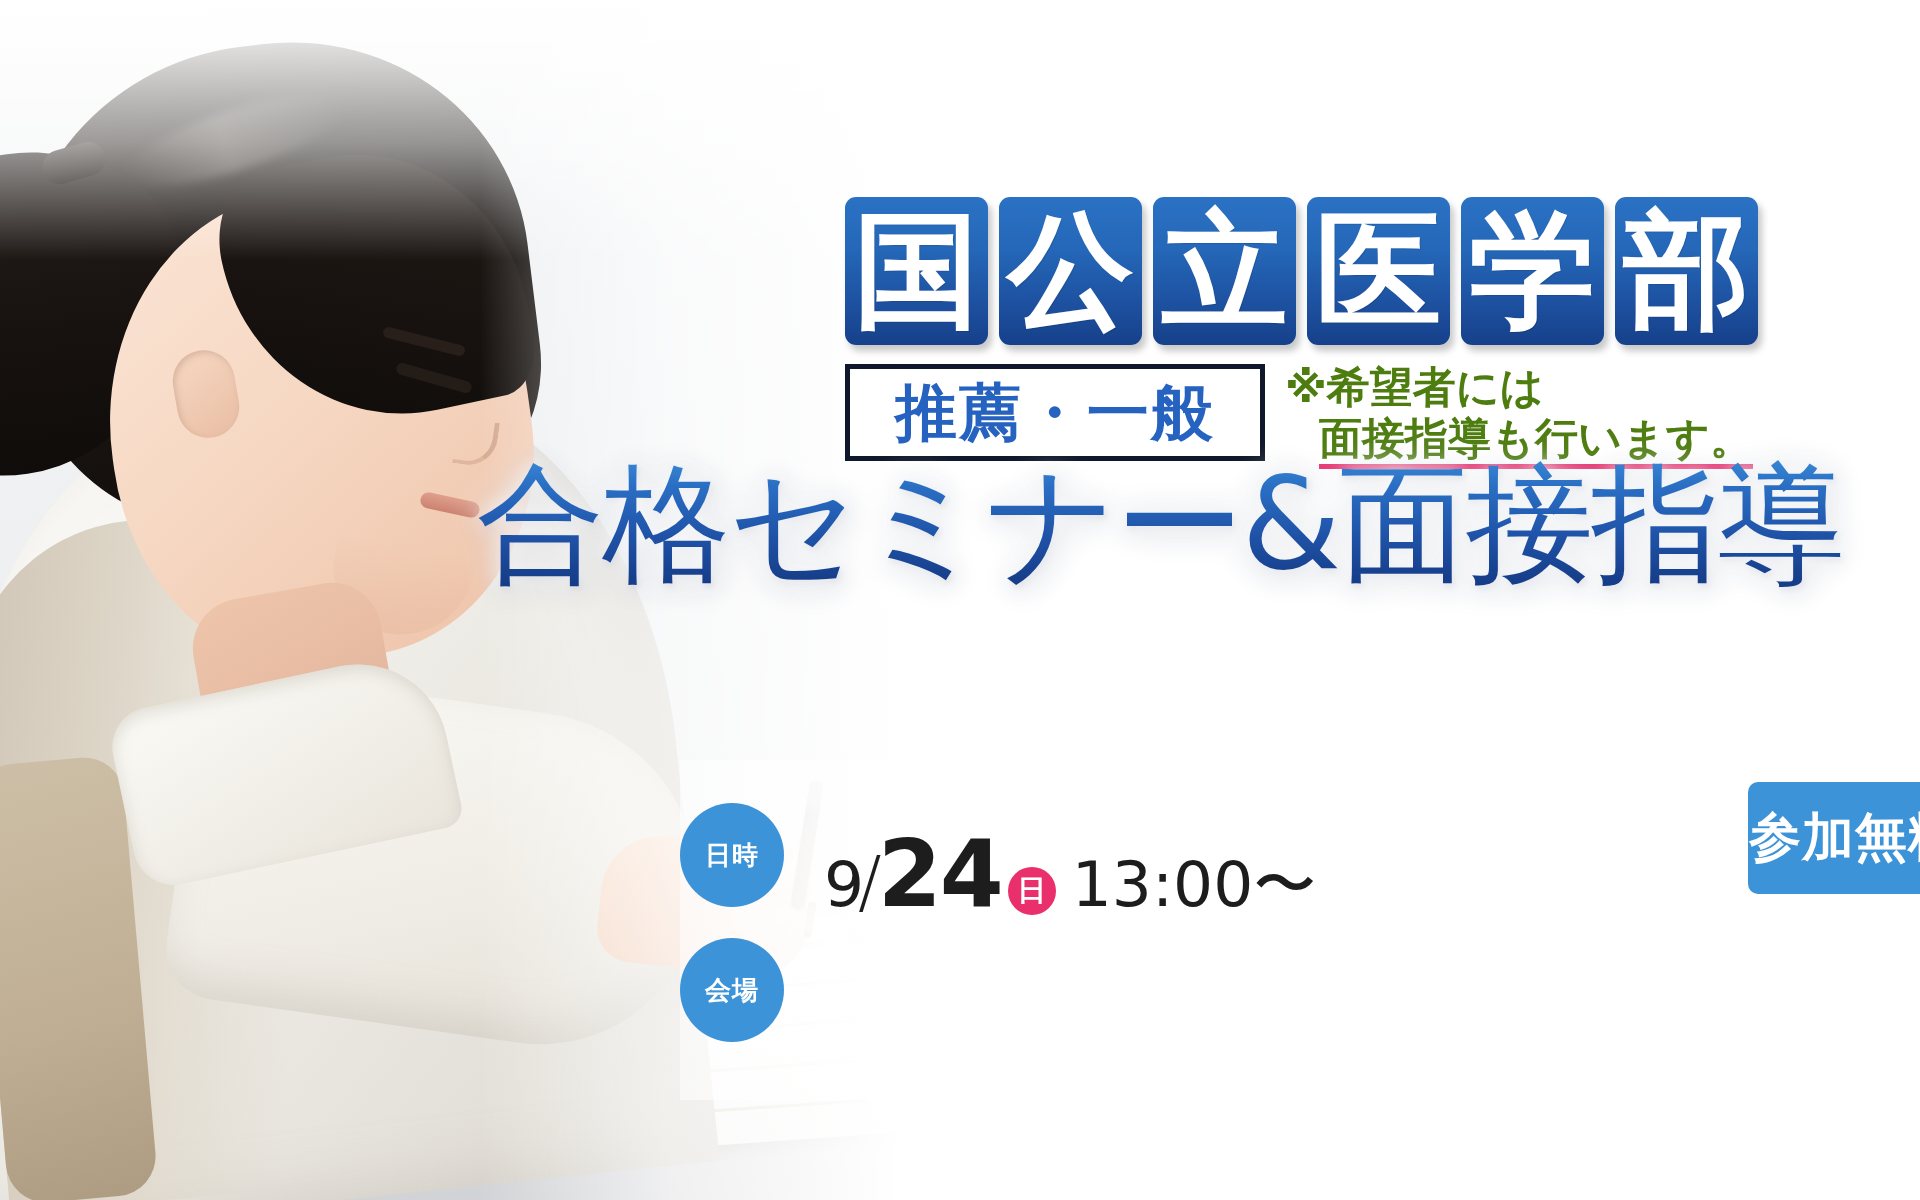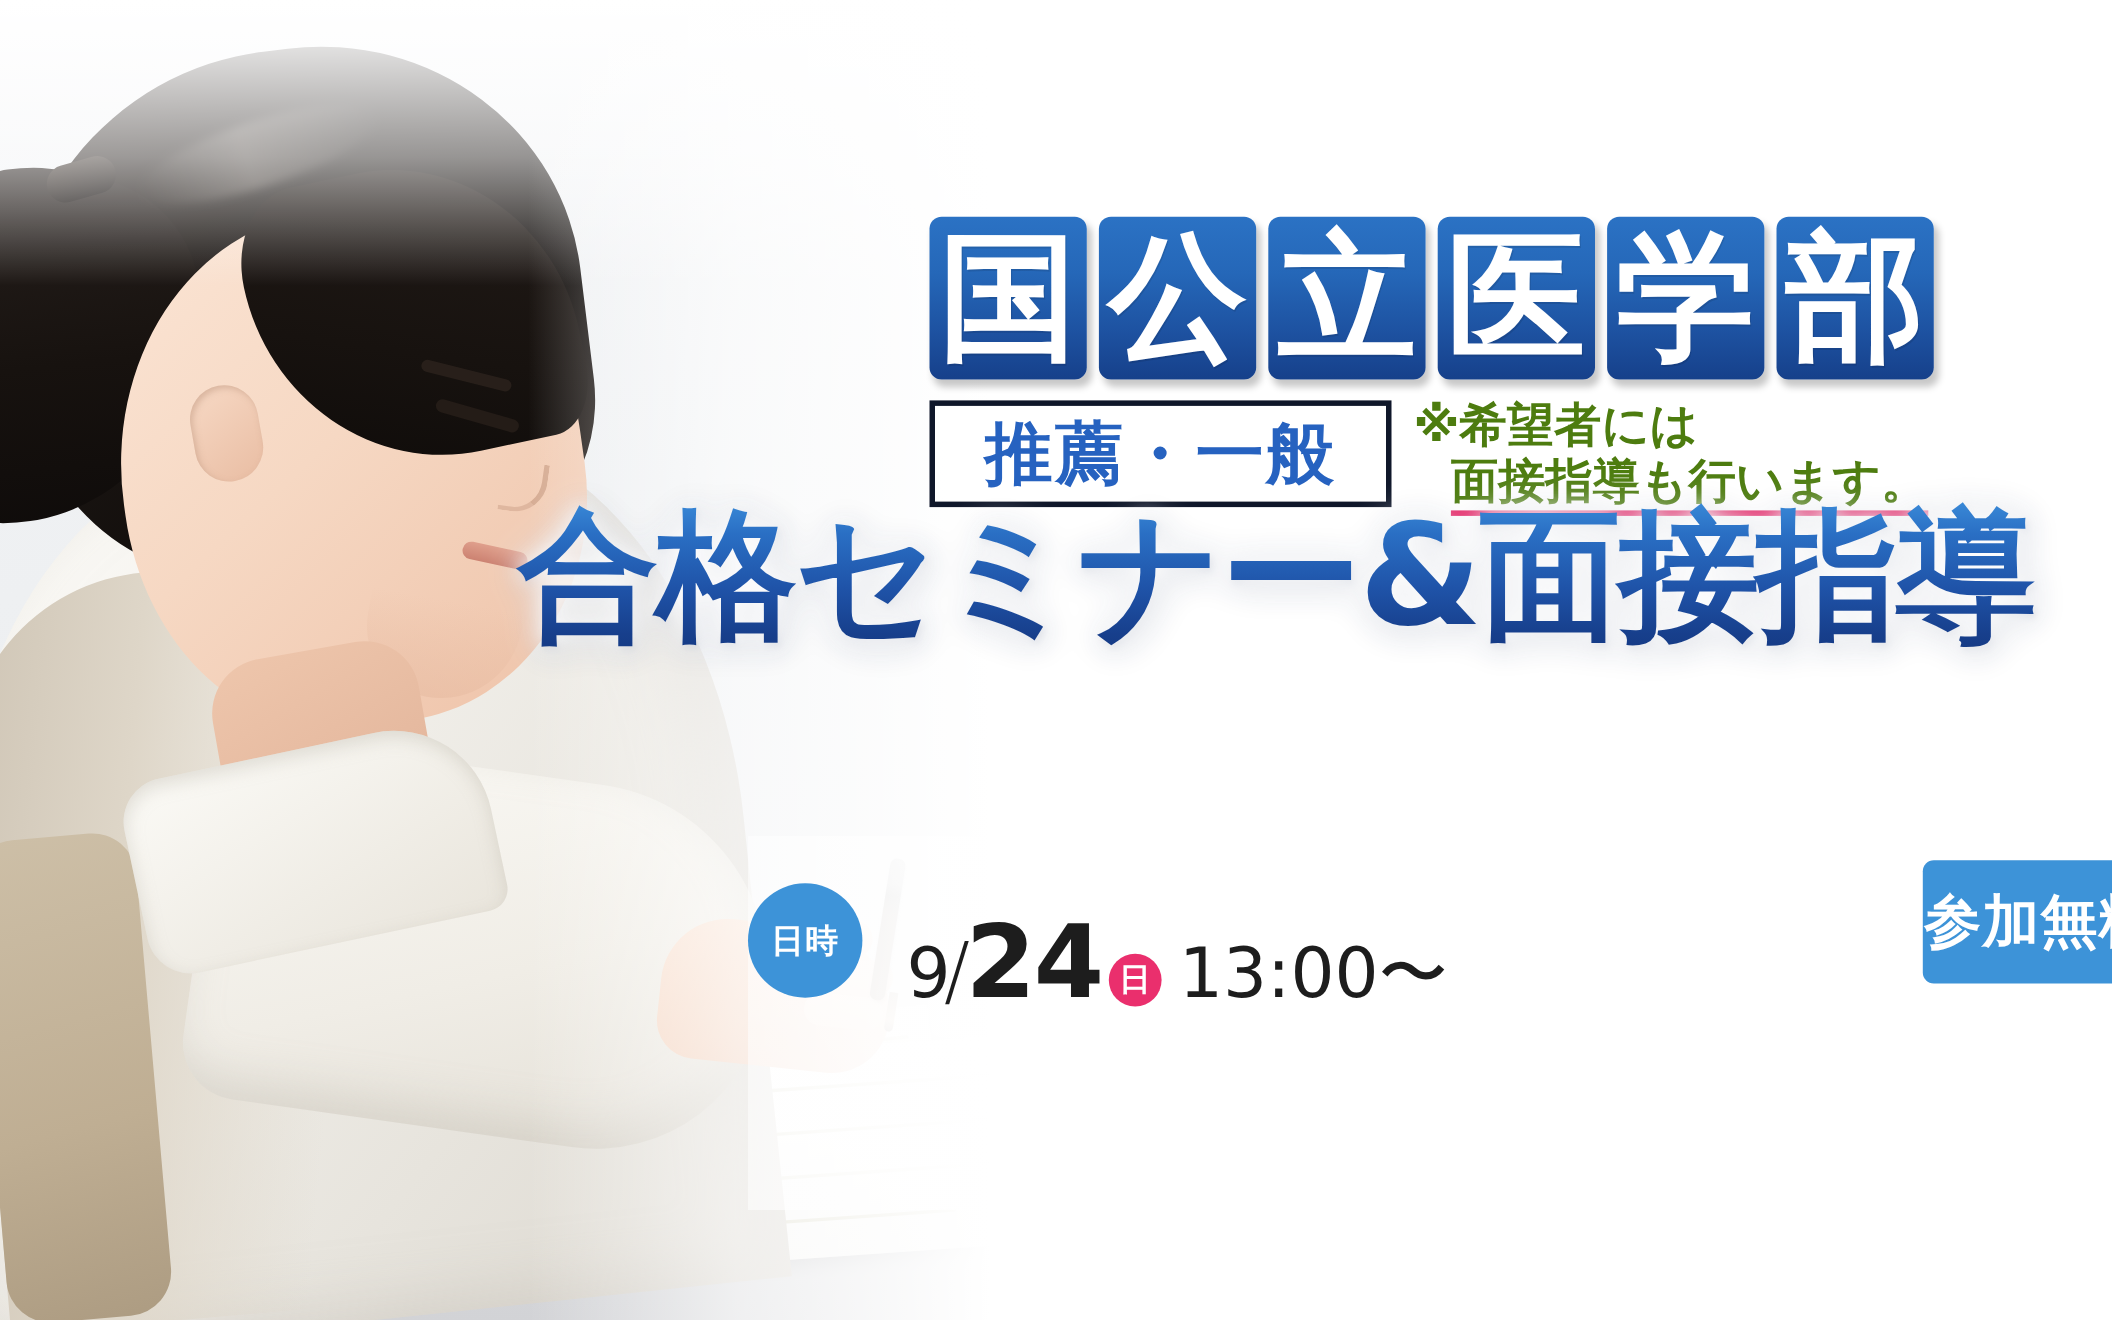--- a/index.html
+++ b/index.html
@@ -298,21 +298,21 @@
     padding-bottom:1px;
     margin-left:34px;
   }
 
   
   .headline {
     position:absolute; left:-80px; top:455px;
     width:1520px;
     text-align:center;
     font-size:128px;
-    font-weight:700;
+    font-weight:400;
     line-height:1.08;
     letter-spacing:-2px;
     font-family:"DejaVu Sans","Liberation Sans",sans-serif;
     white-space:nowrap;
     background:linear-gradient(180deg,#3a8ad8 0%,#2a6fc4 22%,#1f53a8 58%,#173f8c 88%,#153a84 100%);
     -webkit-background-clip:text;
     background-clip:text;
     color:transparent;
     -webkit-text-fill-color:transparent;
     filter:drop-shadow(0 0 9px rgba(255,255,255,.95)) drop-shadow(0 0 16px rgba(255,255,255,.8)) drop-shadow(2px 3px 3px rgba(40,60,100,.22));
@@ -329,21 +329,21 @@
     display:flex; align-items:center;
   }
   .info-row.dt { top:22px; }
   .info-row.vn { top:178px; }
   .badge-circle {
     width:104px; height:104px;
     border-radius:50%;
     background:#3d93d8;
     color:#ffffff;
     display:flex; align-items:center; justify-content:center;
-    font-size:30px; font-weight:900;
+    font-size:26px; font-weight:900;
     letter-spacing:1px;
     font-family:Liberation Sans, sans-serif;
     flex:0 0 auto;
   }
   .dt-text {
     margin-left:40px;
     display:flex; align-items:baseline;
     color:#1d1d1d;
     font-family:"DejaVu Sans","Liberation Sans",sans-serif;
     white-space:nowrap;
@@ -467,20 +467,21 @@
         <div class="dt-text">
           <span class="dt-month">9</span>
           <span class="dt-slash">/</span>
           <span class="dt-day">24</span>
           <span class="dow-circle">日</span>
           <span class="dt-time">13:00〜</span>
         </div>
       </div>
 
       <div class="info-row vn">
+        <div class="badge-circle">会場</div>
       </div>
 
     </div>
 
     <div class="free-badge">参加無料</div>
 
   </div>
 </div>
 
 </body></html>

